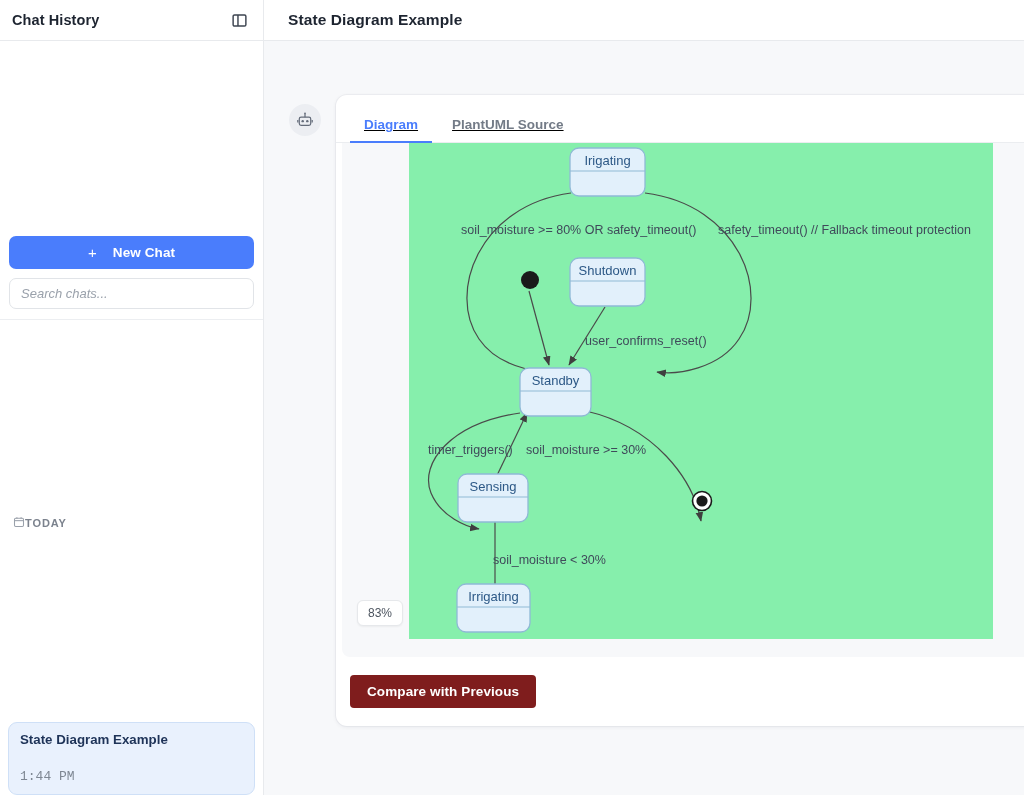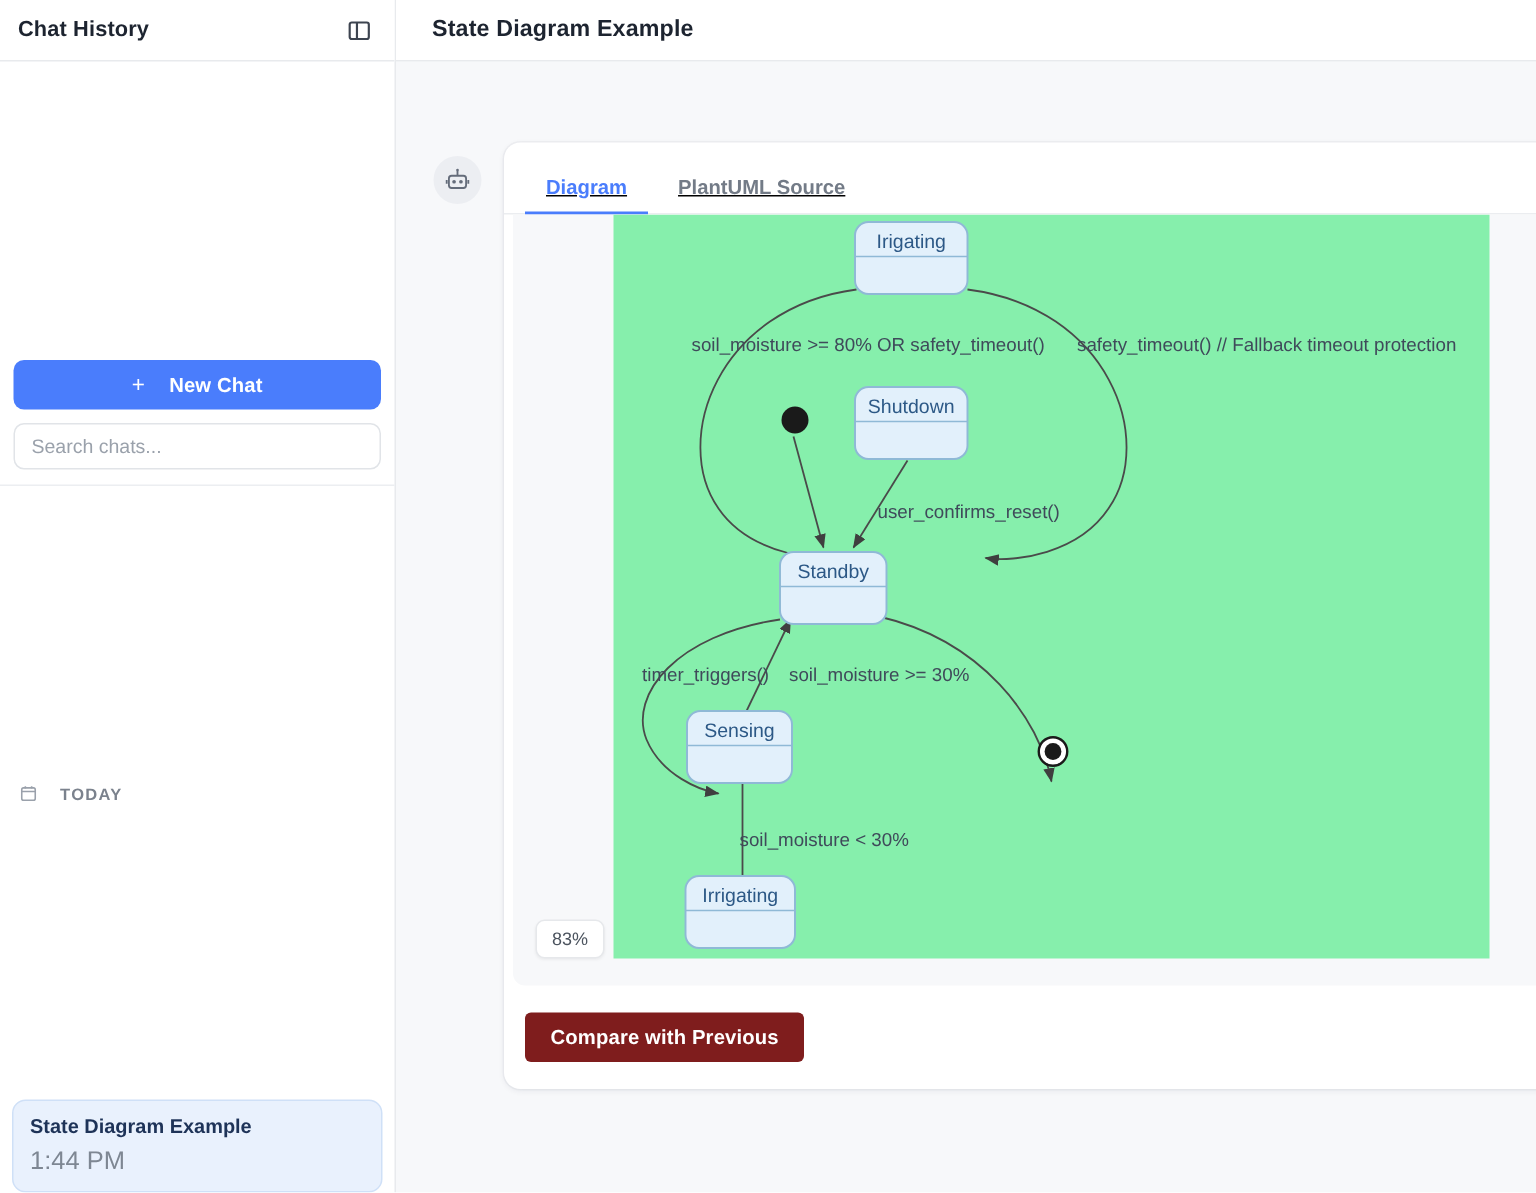--- a/index.html
+++ b/index.html
@@ -38,40 +38,40 @@
     display: flex; align-items: center; justify-content: center; gap: 16px;
     cursor: pointer; letter-spacing: .1px;
   }
   .new-chat .plus { font-size: 15px; font-weight: 400; line-height: 1; }
   .search-wrap { margin-top: 9px; }
   .search-input {
     width: 100%; height: 31px;
     border: 1px solid #e1e4e8; border-radius: 7px;
     padding: 0 11px; font-size: 13px; color: #333;
     font-family: "Liberation Sans", sans-serif;
-    background: #fff; outline: none;
+    background: #fff; outline: none; font-style: italic;
   }
   .search-input::placeholder { color: #9aa1ab; }
 
   .sb-section {
-    display: flex; align-items: center; gap: 15px;
+    display: flex; align-items: center; gap: 0;
     padding: 10px 13px 7px 13px;
     font-size: 11px; font-weight: 700; letter-spacing: .9px;
     color: #7b828d;
   }
   .sb-list { padding: 0 8px; }
   .chat-item {
     border: 1px solid #cfe0f7;
     background: #e9f1fd;
     border-radius: 9px;
     padding: 9px 11px 10px 11px;
     cursor: pointer;
   }
   .chat-item-title { font-size: 13.3px; font-weight: 700; color: #1e3358; line-height: 1.25; }
-  .chat-item-time { font-size: 17px; color: #7e8793; margin-top: 4px; }
+  .chat-item-time { font-size: 13px; color: #7e8793; margin-top: 20px; font-family: Liberation Mono, monospace; }
 
   
   .main { flex: 1; height: 795px; display: flex; flex-direction: column; background: #f7f8fa; min-width: 0; }
   .main-header {
     height: 41px; flex: 0 0 41px;
     display: flex; align-items: center;
     padding-left: 24px;
     background: #fff;
     border-bottom: 1px solid #e8eaed;
   }
@@ -113,21 +113,21 @@
     height: 514px;
     background: #f7f8fa;
     border-radius: 0 0 8px 8px;
     overflow: hidden;
   }
   .canvas {
     position: absolute; left: 67px; top: 0; width: 584px; height: 496px;
     background: #86efac;
   }
   .zoom-badge {
-    position: absolute; left: 15px; bottom: 18px;
+    position: absolute; left: 15px; bottom: 31px;
     background: #fff; border: 1px solid #e6e8eb; border-radius: 6px;
     padding: 5px 10px; font-size: 12px; color: #4c545f;
     box-shadow: 0 1px 2px rgba(0,0,0,.05);
     cursor: pointer;
   }
   .card-actions { padding: 18px 0 12px 14px; }
   .compare-btn {
     background: #7f1d1d; color: #fff; border: none;
     border-radius: 4px; padding: 9px 17px;
     font-size: 13.5px; font-weight: 700;

